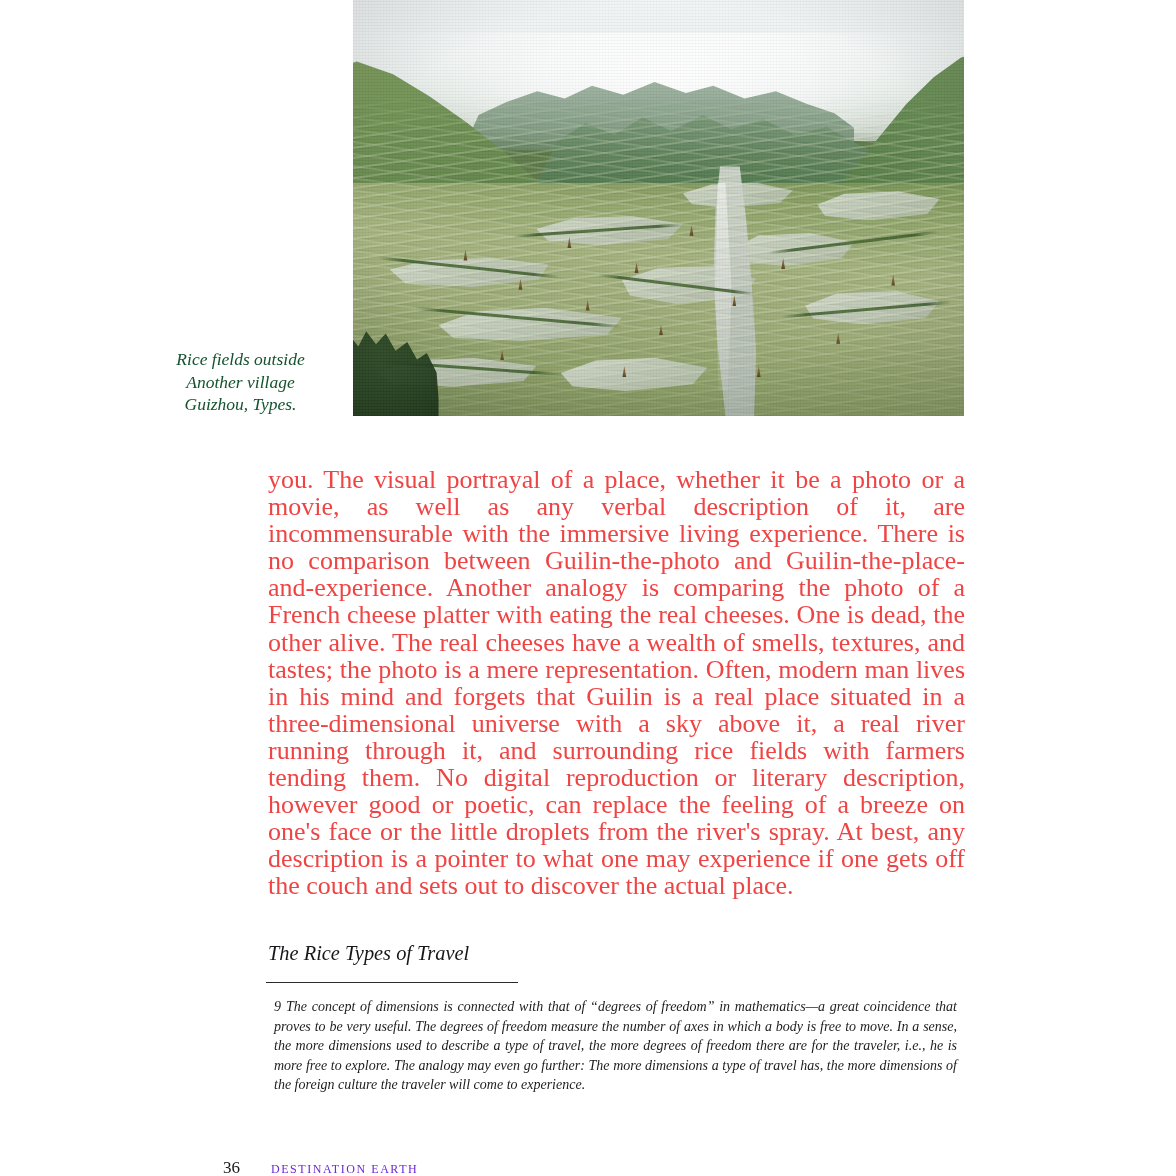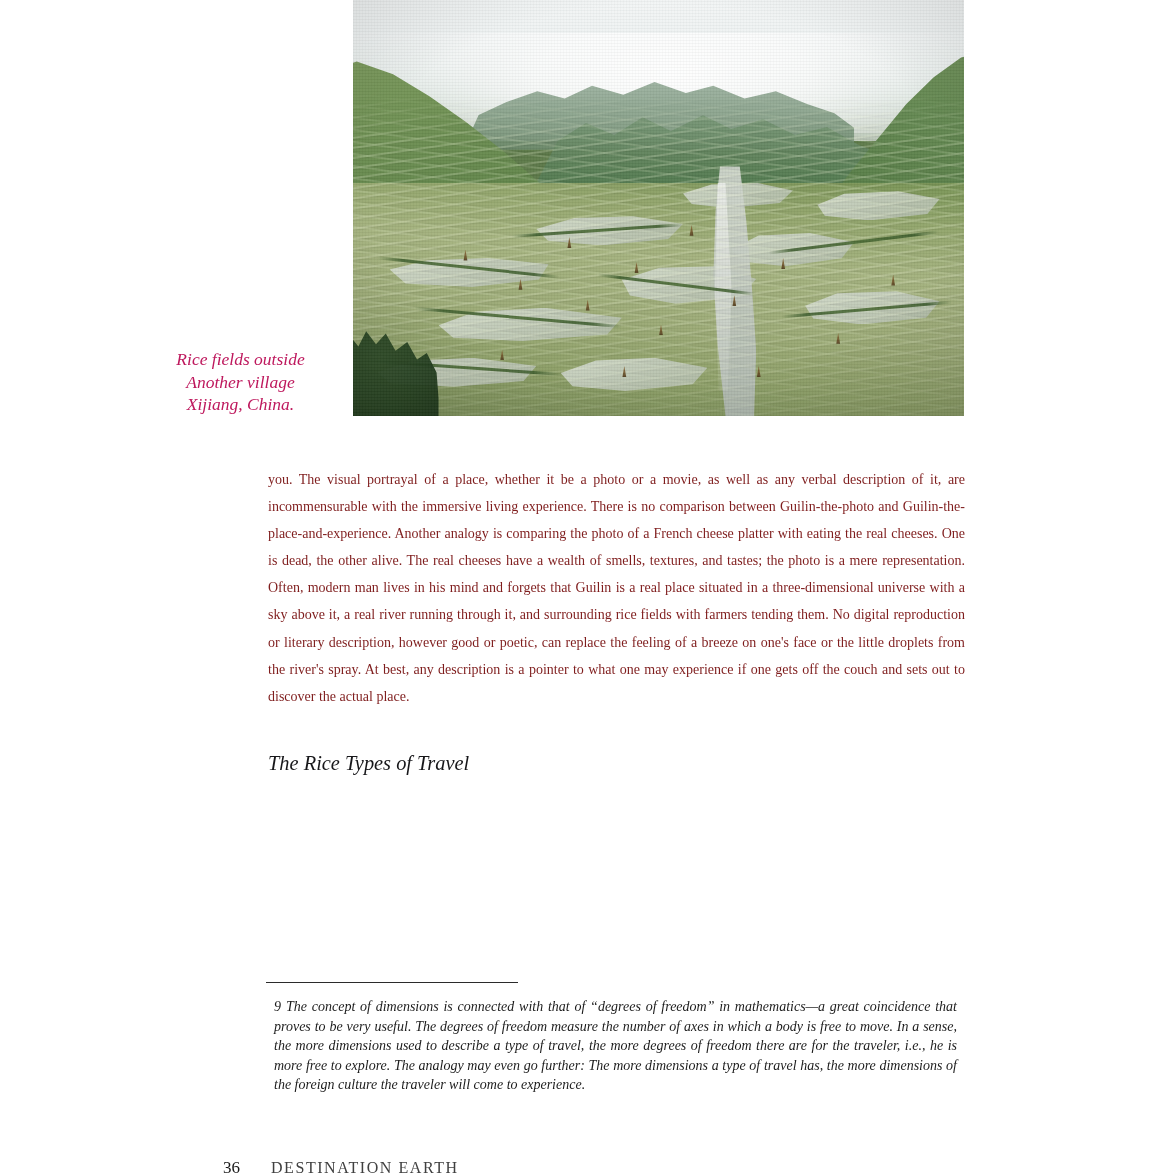--- a/index.html
+++ b/index.html
@@ -226,38 +226,38 @@
   
   .caption {
     position: absolute;
     left: 150px;
     top: 348px;
     width: 181px;
     text-align: center;
     font-style: italic;
     font-size: 17.5px;
     line-height: 22.5px;
-    color: #be185d;
+    color: #14532d;
   }
   .caption div { white-space: nowrap; }
 
   
   .col {
     position: absolute;
     left: 268px;
     top: 466px;
     width: 697px;
   }
   p.body {
     margin: 0;
     text-align: justify;
     text-justify: inter-word;
-    font-size: 14px;
+    font-size: 26px;
     line-height: 27.1px;
-    color: #7f1d1d;
+    color: #ef4444;
     hyphens: none;
   }
   h2.section {
     margin: 40px 0 0 0;
     font-size: 20.4px;
     line-height: 27px;
     font-weight: normal;
     font-style: italic;
     color: #17171a;
     text-align: left;
@@ -299,23 +299,23 @@
     top: 1158px;
     display: flex;
     align-items: baseline;
   }
   .folio {
     font-size: 17px;
     color: #1a1a1a;
     width: 48px;
   }
   .runhead {
-    font-size: 16px;
+    font-size: 12px;
     letter-spacing: 1.55px;
-    color: #404040;
+    color: #6d28d9;
   }
 </style>
 </head>
 <body>
 
 <div class="page">
 
   <div class="figure">
     <div class="photo">
       <div class="sky"></div>
@@ -367,21 +367,21 @@
 
       <div class="bush"></div>
       <div class="vignette"></div>
       <div class="grain"></div>
     </div>
   </div>
 
   <div class="caption">
     <div>Rice fields outside</div>
     <div>Another village</div>
-    <div>Xijiang, China.</div>
+    <div>Guizhou, Types.</div>
   </div>
 
   <div class="col">
     <p class="body">you. The visual portrayal of a place, whether it be a photo or a movie, as well as any verbal description of it, are incommensurable with the immersive living experience. There is no comparison between Guilin-the-photo and Guilin-the-place-and-experience. Another analogy is comparing the photo of a French cheese platter with eating the real cheeses. One is dead, the other alive. The real cheeses have a wealth of smells, textures, and tastes; the photo is a mere representation. Often, modern man lives in his mind and forgets that Guilin is a real place situated in a three-dimensional universe with a sky above it, a real river running through it, and surrounding rice fields with farmers tending them. No digital reproduction or literary description, however good or poetic, can replace the feeling of a breeze on one's face or the little droplets from the river's spray. At best, any description is a pointer to what one may experience if one gets off the couch and sets out to discover the actual place.</p>
 
     <h2 class="section">The Rice Types of Travel</h2>
 
   </div>
 
   <div class="footnote-area">

